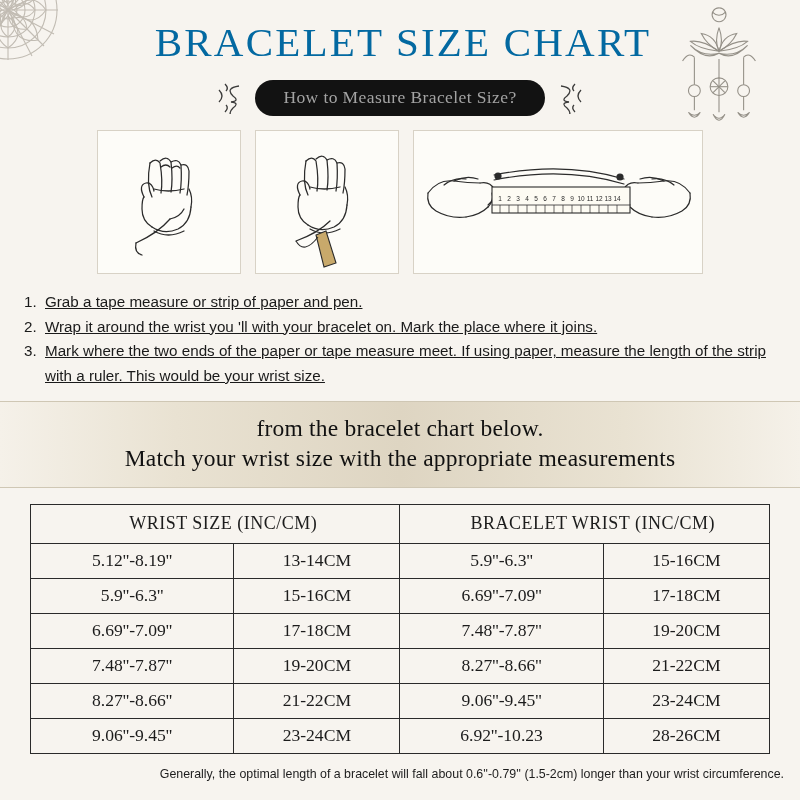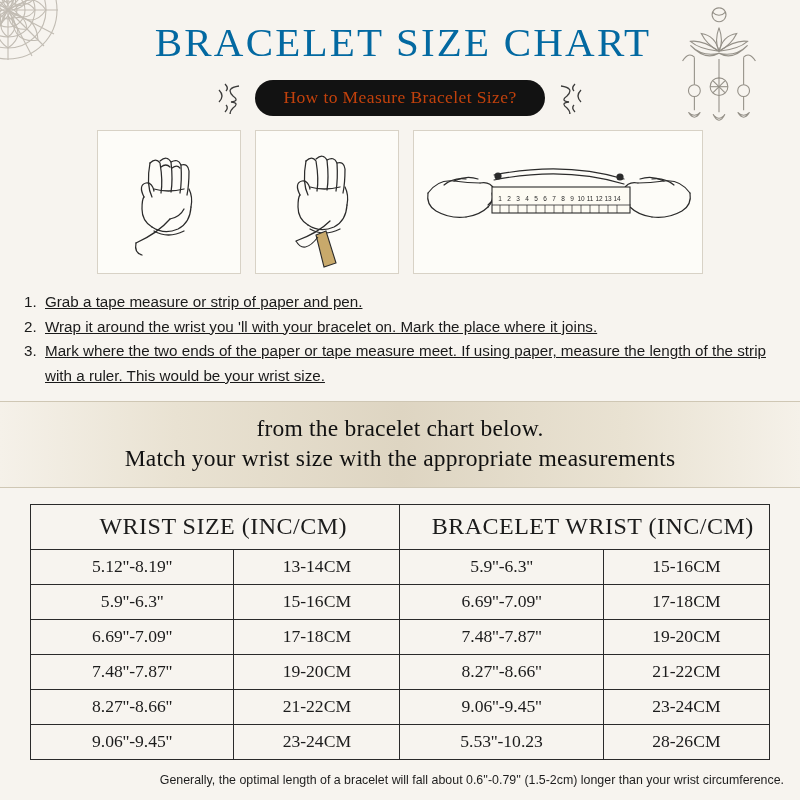--- a/index.html
+++ b/index.html
@@ -46,21 +46,21 @@
 
   .subtitle-row {
     display: flex;
     align-items: center;
     justify-content: center;
     gap: 10px;
     margin-top: 14px;
   }
   .pill {
     background: #121212;
-    color: #c2410c;
+    color: #a3a3a3;
     border-radius: 20px;
     padding: 7px 28px 8px 28px;
     font-family: "Liberation Serif", serif;
     font-size: 17.5px;
     letter-spacing: .4px;
     white-space: nowrap;
   }
   .flourish { width: 30px; height: 32px; opacity: .85; }
 
   
@@ -112,21 +112,21 @@
     width: 100%;
     border-collapse: collapse;
     font-family: "Liberation Serif", serif;
   }
   th, td {
     border: 1px solid #2a2a2a;
     text-align: center;
     font-weight: 400;
   }
   thead th {
-    font-size: 24px;
+    font-size: 18px;
     letter-spacing: .5px;
     padding: 8px 4px 9px 20px;
   }
   tbody td {
     font-size: 17.6px;
     padding: 6px 4px 7px 4px;
   }
   col.c1 { width: 27.5%; }
   col.c2 { width: 22.5%; }
   col.c3 { width: 27.5%; }
@@ -423,20 +423,20 @@
       </tr>
       <tr>
         <td>8.27''-8.66''</td>
         <td>21-22CM</td>
         <td>9.06''-9.45''</td>
         <td>23-24CM</td>
       </tr>
       <tr>
         <td>9.06''-9.45''</td>
         <td>23-24CM</td>
-        <td>5.53''-10.23</td>
+        <td>6.92''-10.23</td>
         <td>28-26CM</td>
       </tr>
     </tbody>
   </table>
 </div>
 
 <div class="footnote">Generally, the optimal length of a bracelet will fall about 0.6''-0.79'' (1.5-2cm) longer than your wrist circumference.</div>
 
 </body></html>

